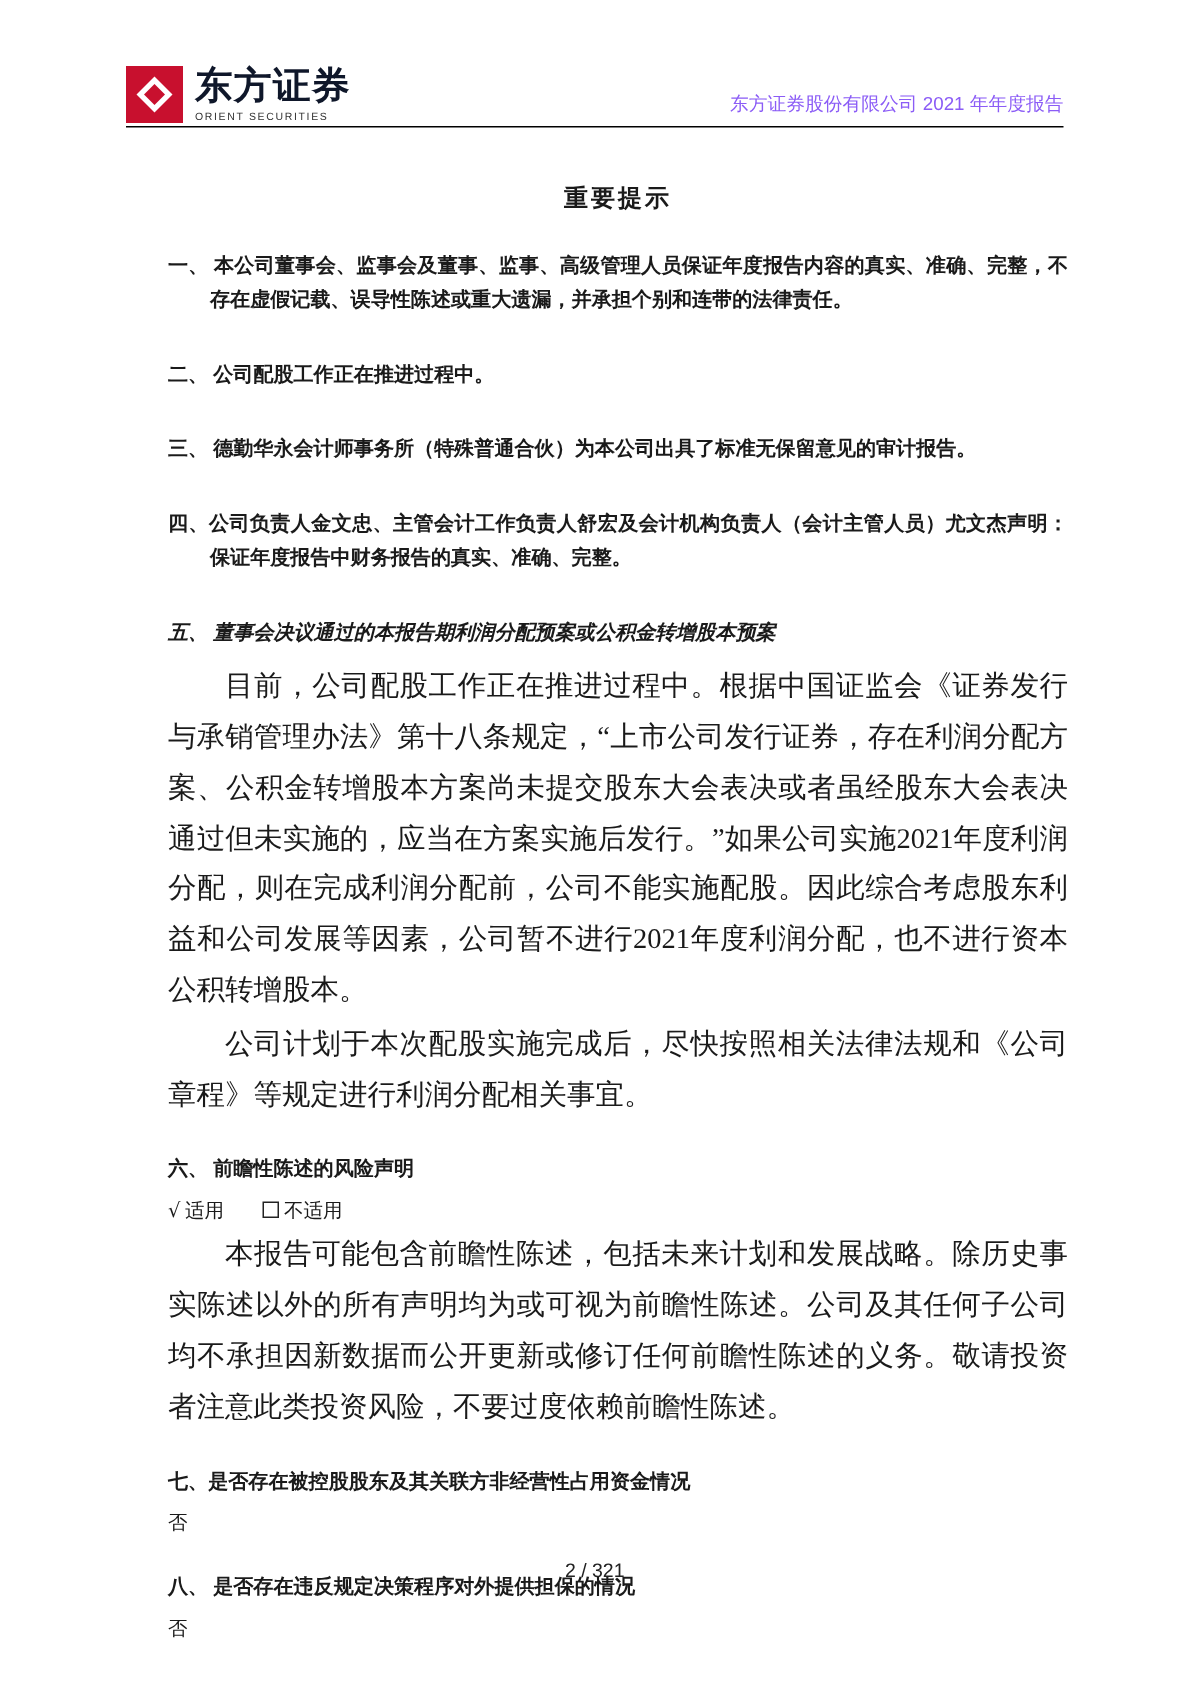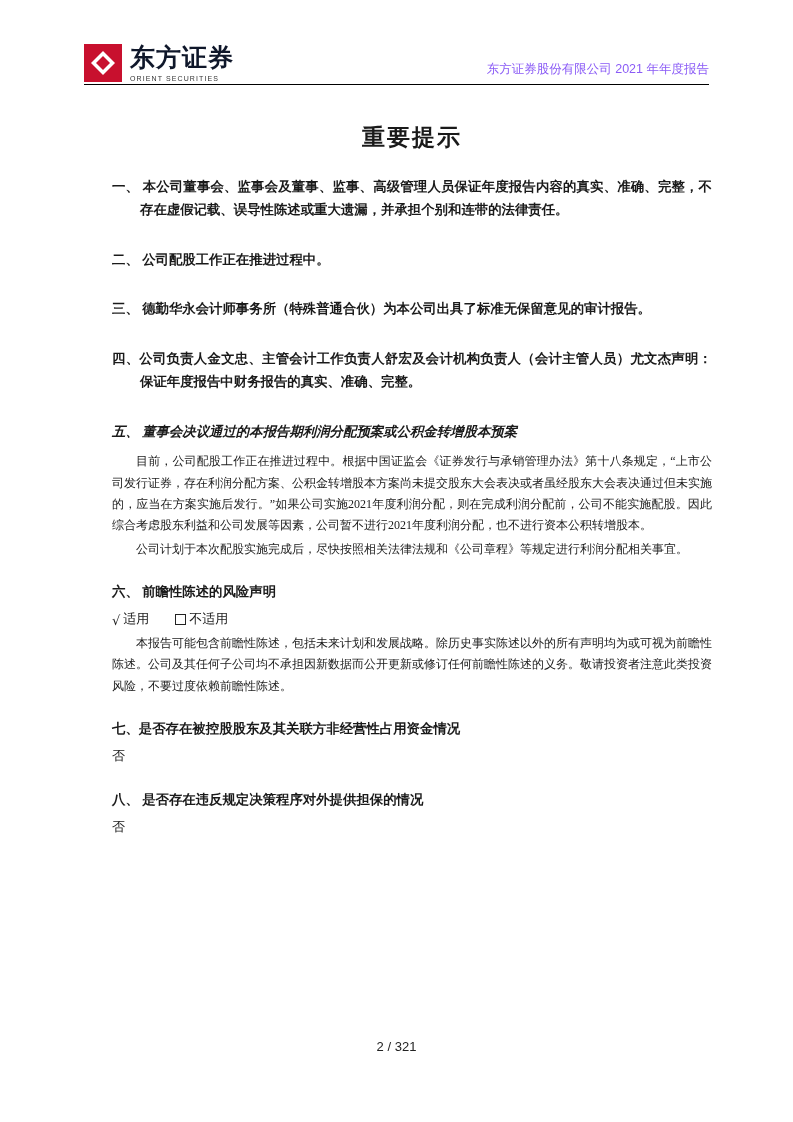--- a/index.html
+++ b/index.html
@@ -78,21 +78,21 @@
 
   
   .content {
     position: absolute;
     top: 122px;
     left: 112px;
     width: 600px;
   }
   .doc-title {
     text-align: center;
-    font-size: 23px;
+    font-size: 16px;
     font-weight: bold;
     letter-spacing: 2px;
     margin: 0 0 22px 0;
     font-family: "Liberation Serif", serif;
   }
   .item {
     margin-bottom: 17px;
   }
   .item-head {
     font-size: 13.4px;
@@ -104,21 +104,21 @@
   .item-head.indent-hang {
     text-indent: 0;
     padding-left: 0;
   }
   .item-head .hang {
     display: block;
     padding-left: 28px;
     text-indent: -28px;
   }
   .para {
-    font-size: 12px;
+    font-size: 19px;
     line-height: 1.78;
     text-indent: 2em;
     text-align: justify;
     text-justify: inter-ideograph;
     margin: 0;
   }
   .para + .para {
     margin-top: 2px;
   }
   .gap-lg { margin-bottom: 26px; }

